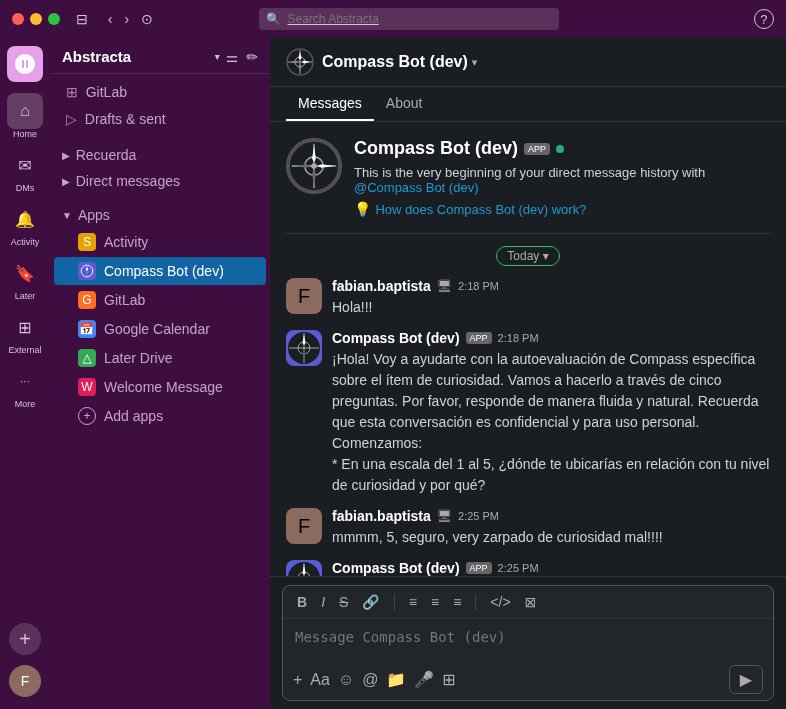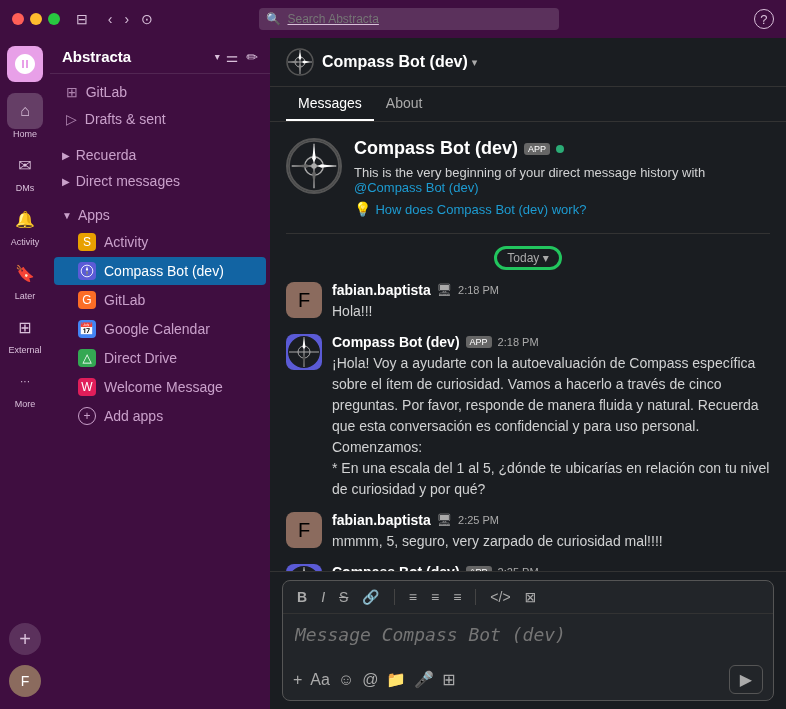--- a/index.html
+++ b/index.html
@@ -66,38 +66,38 @@
     .bot-intro-info { display: flex; flex-direction: column; gap: 6px; }
     .bot-intro-name { display: flex; align-items: center; gap: 6px; }
     .bot-name-large { color: #fff; font-size: 18px; font-weight: 700; }
     .app-badge { background: #666; color: #fff; font-size: 9px; padding: 1px 4px; border-radius: 3px; font-weight: 400; }
     .online-dot { width: 8px; height: 8px; border-radius: 50%; background: #2bac76; }
     .intro-text { color: #d1d2d3; font-size: 13px; }
     .intro-link { color: #1d9bd1; text-decoration: none; }
     .how-works { color: #1d9bd1; font-size: 13px; cursor: pointer; display: flex; align-items: center; gap: 4px; }
     .how-works-icon { font-size: 14px; }
     .date-divider { display: flex; align-items: center; justify-content: center; margin: 12px 0; }
-    .date-pill { background: #1a1d21; border: 3px solid #22c55e; color: #aaa; font-size: 12px; padding: 2px 10px; border-radius: 12px; cursor: pointer; }
+    .date-pill { background: #1a1d21; border: 1px solid #22c55e; color: #aaa; font-size: 12px; padding: 2px 10px; border-radius: 12px; cursor: pointer; }
     .message-group { display: flex; gap: 10px; margin-bottom: 12px; }
     .msg-avatar { width: 36px; height: 36px; border-radius: 8px; flex-shrink: 0; overflow: hidden; background: #8B6B5E; display: flex; align-items: center; justify-content: center; font-size: 20px; }
     .msg-content { flex: 1; }
     .msg-header { display: flex; align-items: center; gap: 6px; margin-bottom: 3px; }
     .msg-author { color: #fff; font-size: 14px; font-weight: 700; }
     .msg-time { color: #aaa; font-size: 11px; }
     .msg-text { color: #d1d2d3; font-size: 14px; line-height: 1.5; }
     .msg-computer-icon { font-size: 12px; color: #aaa; }
 
     
     .composer-area { padding: 8px 12px; border-top: 1px solid #333; flex-shrink: 0; }
     .composer-box { border: 1px solid #555; border-radius: 8px; overflow: hidden; background: #222529; }
     .composer-toolbar { display: flex; align-items: center; padding: 6px 10px; gap: 6px; border-bottom: 1px solid #333; }
     .toolbar-btn { background: none; border: none; color: #aaa; font-size: 14px; cursor: pointer; padding: 2px 4px; border-radius: 3px; }
     .toolbar-divider { width: 1px; height: 16px; background: #444; margin: 0 4px; }
     .composer-input { padding: 10px 12px; min-height: 40px; }
-    .composer-input-field { background: none; border: none; color: #aaa; font-size: 18px; width: 100%; outline: none; resize: none; font-style: italic; }
+    .composer-input-field { background: none; border: none; color: #aaa; font-size: 14px; width: 100%; outline: none; resize: none; }
     .composer-bottom { display: flex; align-items: center; padding: 6px 10px; gap: 8px; }
     .composer-bottom-btn { background: none; border: none; color: #aaa; font-size: 16px; cursor: pointer; }
     .send-btn { margin-left: auto; background: none; border: 1px solid #555; border-radius: 6px; color: #aaa; padding: 4px 10px; cursor: pointer; font-size: 16px; }
 
     
     .messages-area::-webkit-scrollbar { width: 6px; }
     .messages-area::-webkit-scrollbar-track { background: transparent; }
     .messages-area::-webkit-scrollbar-thumb { background: #555; border-radius: 3px; }
   </style>
 </head>
@@ -218,21 +218,21 @@
         <span>GitLab</span>
       </div>
 
       <div class="app-item">
         <div class="app-icon" style="background:#4285F4; color:#fff;">📅</div>
         <span>Google Calendar</span>
       </div>
 
       <div class="app-item">
         <div class="app-icon" style="background:#34A853; color:#fff;">△</div>
-        <span>Direct Drive</span>
+        <span>Later Drive</span>
       </div>
 
       <div class="app-item">
         <div class="app-icon" style="background:#E01E5A; color:#fff;">W</div>
         <span>Welcome Message</span>
       </div>
 
       <div class="add-apps">
         <div class="add-icon">+</div>
         <span>Add apps</span>

